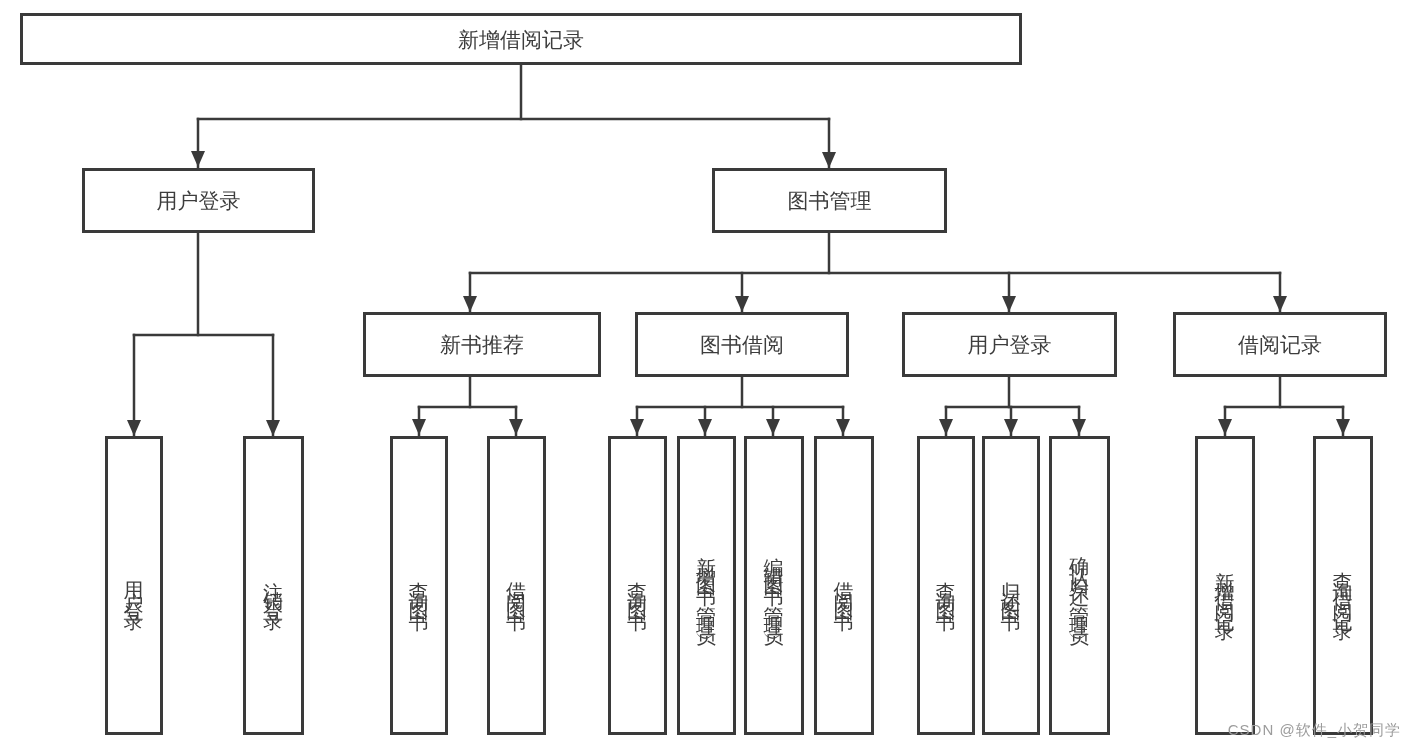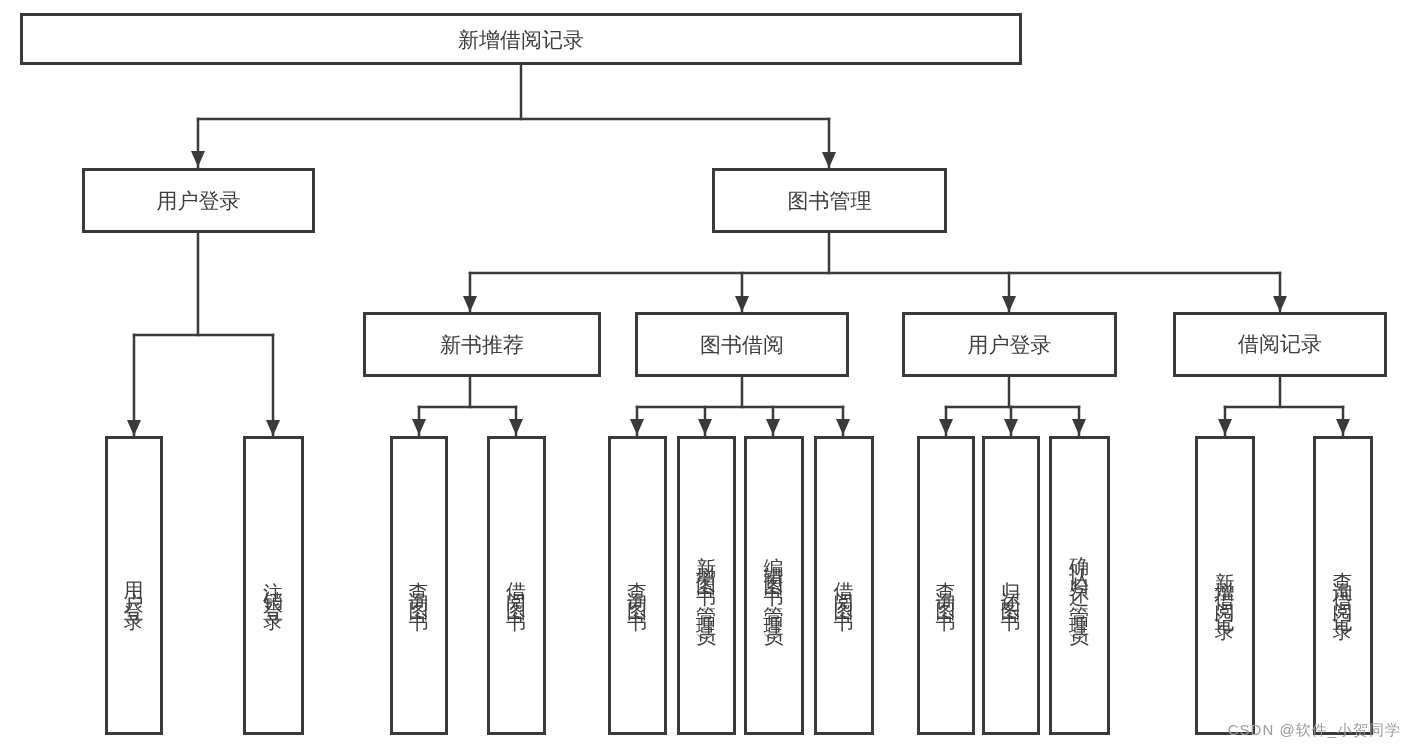--- a/index.html
+++ b/index.html
@@ -115,21 +115,21 @@
 
   <div class="box" style="left:363px;top:312px;width:238px;height:65px;">
     <span>新书推荐</span>
   </div>
   <div class="box" style="left:635px;top:312px;width:214px;height:65px;text-align:center;">
     <span>图书借阅</span>
   </div>
   <div class="box" style="left:902px;top:312px;width:215px;height:65px;">
     <span>用户登录</span>
   </div>
-  <div class="box" style="left:1173px;top:312px;width:214px;height:65px;font-family:Liberation Serif, serif;">
+  <div class="box" style="left:1173px;top:312px;width:214px;height:65px;">
     <span>借阅记录</span>
   </div>
 
   <div class="box vbox" style="left:105px;top:436px;width:58px;height:299px;">
     <span class="vlabel">用户登录</span>
   </div>
   <div class="box vbox" style="left:243px;top:436px;width:61px;height:299px;">
     <span class="vlabel">注销登录</span>
   </div>
 

